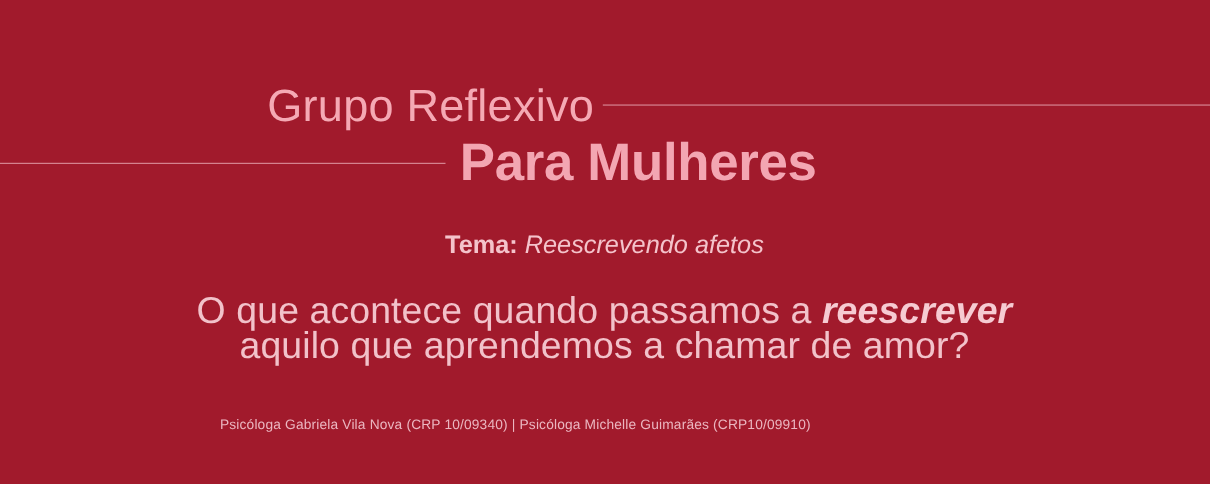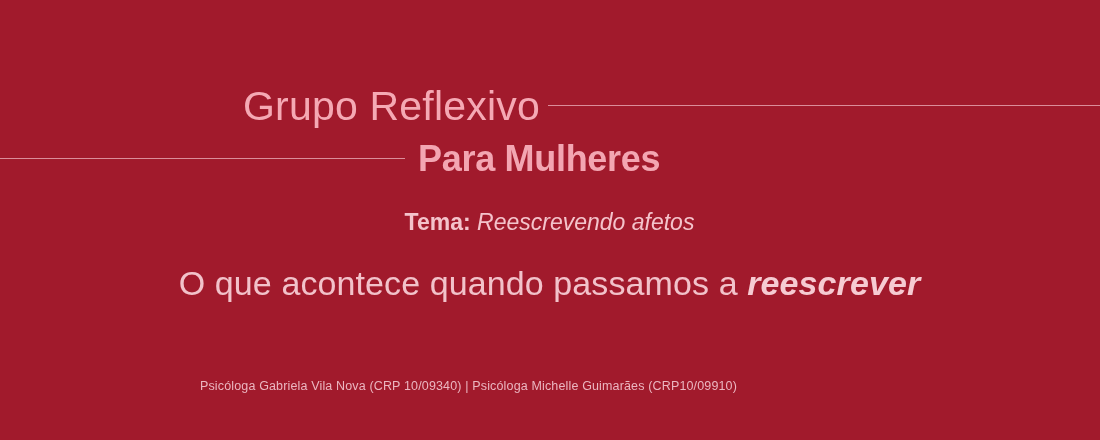--- a/index.html
+++ b/index.html
@@ -22,21 +22,21 @@
     height: 440px;
     background: #A11A2C;
     overflow: hidden;
   }
 
   
 
   .header {
     position: absolute;
     left: 0;
-    top: 14px;
+    top: 4px;
     width: 976px;
     height: 190px;
   }
 
   .title-row-top {
     position: absolute;
     left: 0;
     top: 63px;
     width: 1100px;
     height: 58px;
@@ -71,21 +71,21 @@
     left: 0;
     top: 113px;
     width: 1100px;
     height: 64px;
   }
 
   .title-bottom {
     position: absolute;
     left: 418px;
     top: 0;
-    font-size: 36px;
+    font-size: 48px;
     font-weight: 700;
     letter-spacing: -0.3px;
     color: #F3A6B2;
     line-height: 64px;
     white-space: nowrap;
   }
 
   .rule-left {
     position: absolute;
     left: 0;
@@ -180,19 +180,20 @@
   </div>
 
   <div class="body-block">
 
     <div class="topic-line">
       <span class="topic-label">Tema:</span><span>&nbsp;</span><span class="topic-value">Reescrevendo afetos</span>
     </div>
 
     <div class="question">
       <span class="q-line"><span>O que acontece quando passamos a </span><span class="q-strong">reescrever</span></span>
+      <span class="q-line">aquilo que aprendemos a chamar de amor?</span>
     </div>
 
   </div>
 
   <div class="credits">Psicóloga Gabriela Vila Nova (CRP 10/09340) | Psicóloga Michelle Guimarães (CRP10/09910)</div>
 
 </div>
 
 </body></html>

